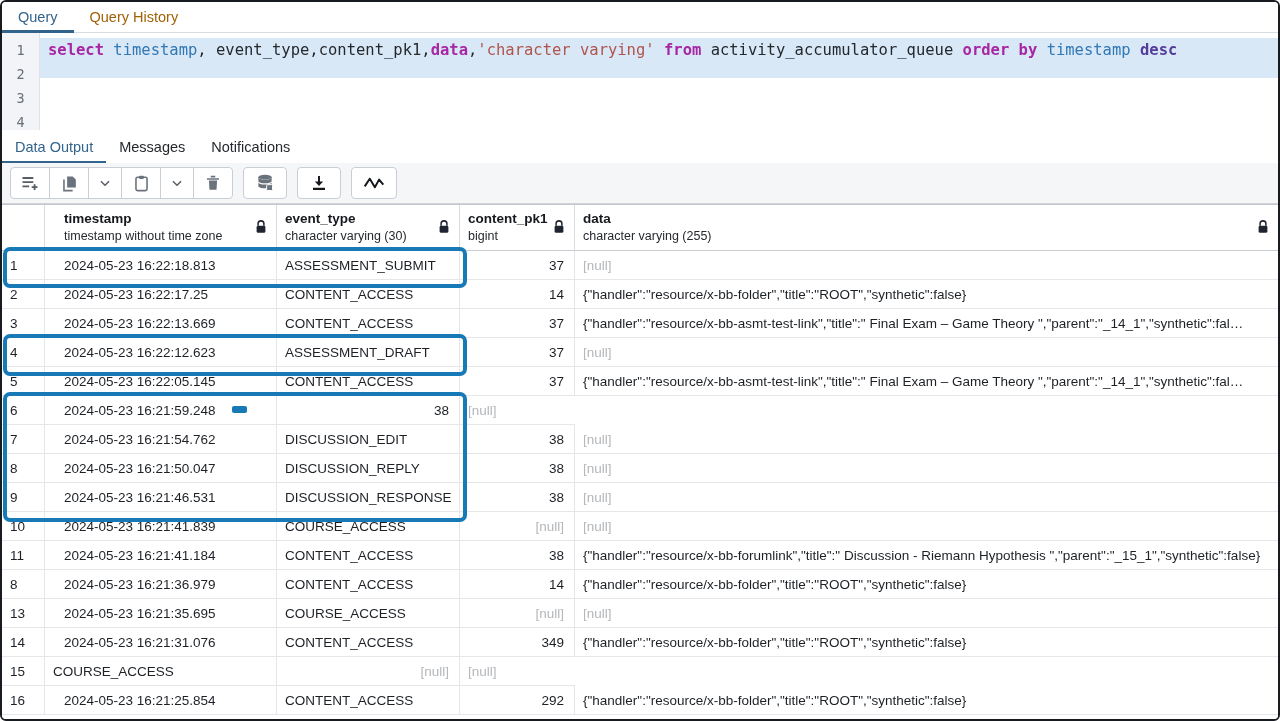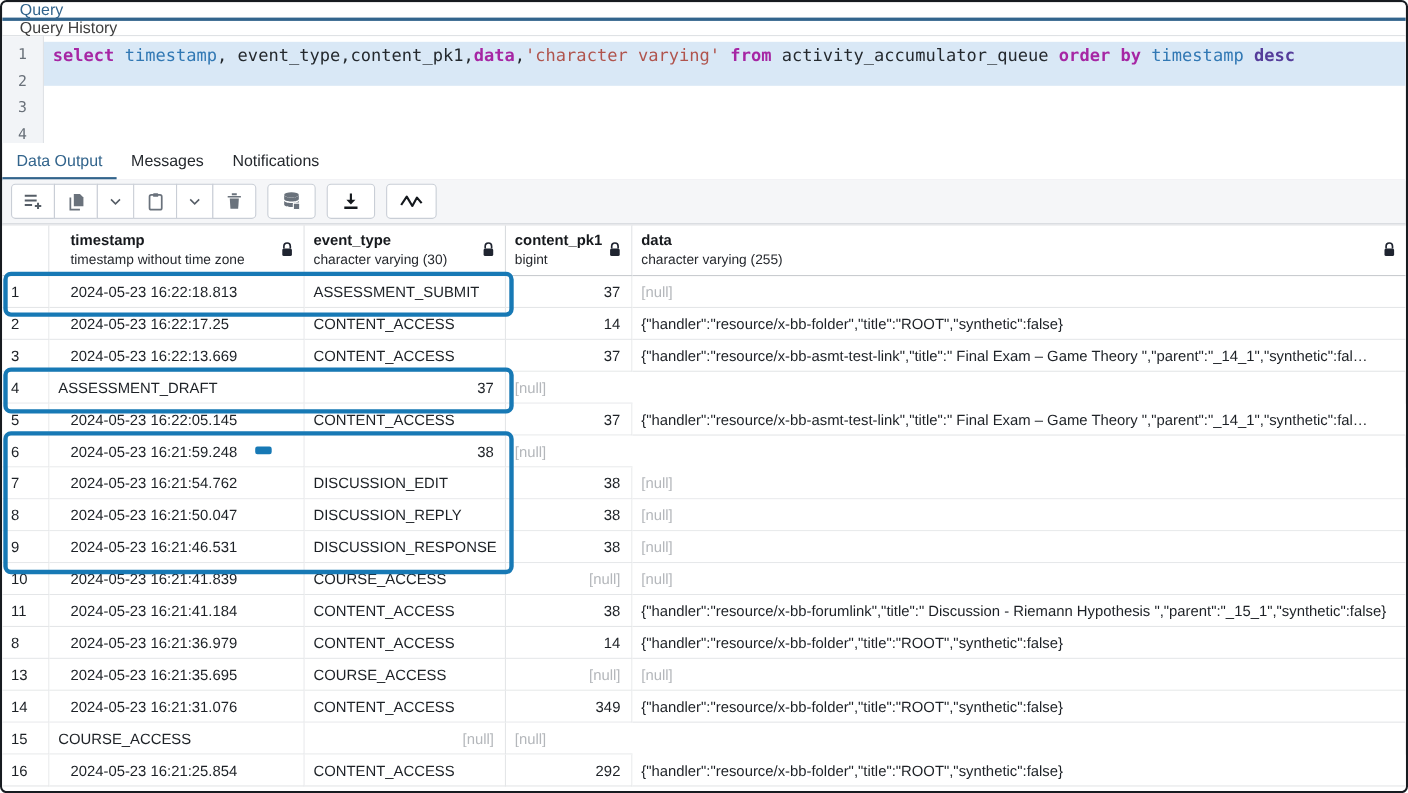--- a/index.html
+++ b/index.html
@@ -2,22 +2,22 @@
 <html><head>
 <meta charset="utf-8">
 <style>
   html,body{margin:0;padding:0;background:#fff;}
   .window{
     position:relative;width:1280px;height:721px;box-sizing:border-box;
     border:2px solid #171b20;border-radius:6px;overflow:hidden;background:#fff;
     font-family:"Liberation Sans", sans-serif;color:#1d2126;
   }
   
-  .qtabs{position:absolute;top:0;left:0;right:0;height:30px;display:flex;align-items:stretch;border-bottom:1px solid #d8dbdf;background:#fff;flex-direction:column;}
-  .qtab{display:flex;align-items:center;padding:0 16px;font-size:14.5px;color:#404040;cursor:default;position:relative;}
+  .qtabs{position:absolute;top:0;left:0;right:0;height:30px;display:flex;align-items:stretch;border-bottom:1px solid #d8dbdf;background:#fff;}
+  .qtab{display:flex;align-items:center;padding:0 16px;font-size:14.5px;color:#a16207;cursor:default;position:relative;}
   .qtab.active{color:#32648c;}
   .qtab.active::after{content:"";position:absolute;left:0;right:0;bottom:-1px;height:3px;background:#32648c;}
   
   .editor{position:absolute;top:31px;left:0;right:0;height:97px;display:flex;background:#fff;}
   .gutter{width:38px;background:#f2f4f7;border-right:1px solid #dfe2e6;padding-top:5px;box-sizing:border-box;}
   .ln{height:24px;line-height:24px;text-align:center;font-family:"DejaVu Sans Mono",monospace;font-size:13.5px;color:#697079;}
   .code{flex:1;padding-top:5px;}
   .codeline{height:40px;line-height:24px;font-family:"DejaVu Sans Mono",monospace;font-size:15.5px;white-space:pre;padding-left:8px;color:#24292e;}
   .codeline.active{background:#d9e8f6;}
   .tk-kw{color:#a626a4;font-weight:bold;}
@@ -238,20 +238,21 @@
   <div class="grow">
     <div class="gcell c-num">3</div>
     <div class="gcell c-ts">2024-05-23 16:22:13.669</div>
     <div class="gcell c-ev">CONTENT_ACCESS</div>
     <div class="gcell c-pk">37</div>
     <div class="gcell c-data" style="border-right:none;">{"handler":"resource/x-bb-asmt-test-link","title":" Final Exam – Game Theory ","parent":"_14_1","synthetic":fal…</div>
   </div>
 
   <div class="grow">
     <div class="gcell c-num">4</div>
+    <div class="gcell c-ts">2024-05-23 16:22:12.623</div>
     <div class="gcell c-ev">ASSESSMENT_DRAFT</div>
     <div class="gcell c-pk">37</div>
     <div class="gcell c-data null" style="border-right:none;">[null]</div>
   </div>
 
   <div class="grow">
     <div class="gcell c-num">5</div>
     <div class="gcell c-ts">2024-05-23 16:22:05.145</div>
     <div class="gcell c-ev">CONTENT_ACCESS</div>
     <div class="gcell c-pk">37</div>

